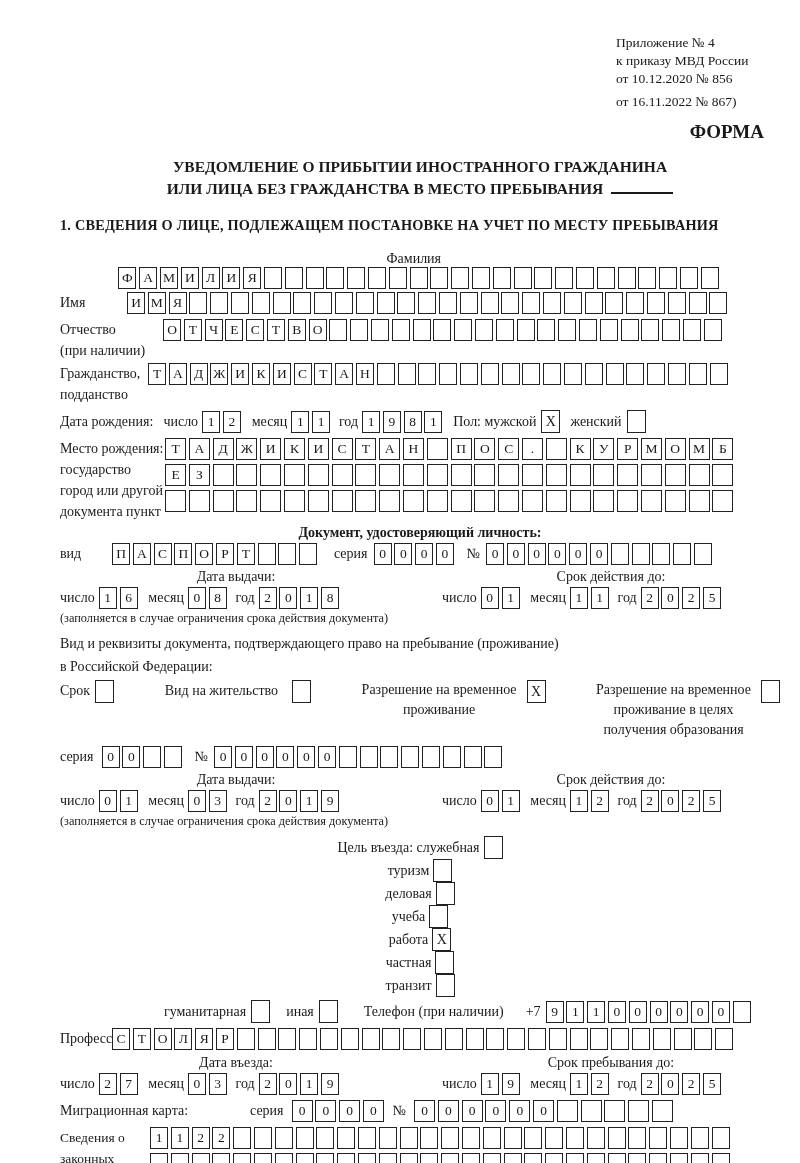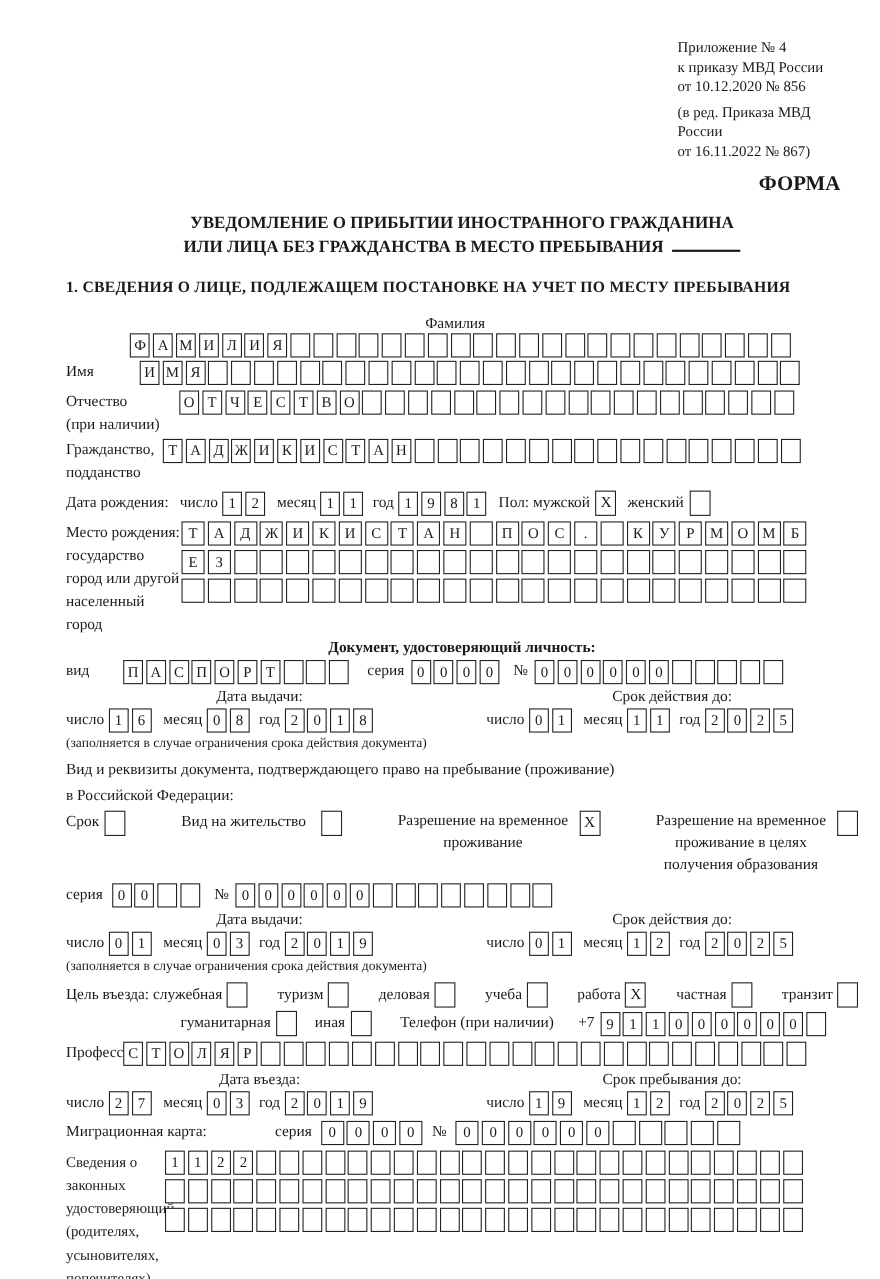--- a/index.html
+++ b/index.html
@@ -55,37 +55,36 @@
   .dhead{text-align:center;font-size:14px;margin-bottom:2px;}
   .dfields{display:flex;align-items:center;}
   .limit-note{font-size:12.3px;margin-top:2px;padding-right:2px;}
   .plain{font-size:14px;line-height:23px;}
   
   .cbrow{display:flex;align-items:flex-start;justify-content:space-between;margin-top:2px;}
   .cbitem{display:flex;align-items:flex-start;flex:0 0 auto;}
   .cbtext{font-size:14px;line-height:20px;text-align:center;margin-right:10px;}
   .cbtext.single{margin-right:5px;line-height:21px;}
   
-  .purpose{display:flex;align-items:center;justify-content:space-between;margin-top:7px;}
+  .purpose{display:flex;align-items:center;justify-content:space-between;margin-top:7px;flex-direction:column;}
   .pitem{display:flex;align-items:center;flex:0 0 auto;}
   .pitem .lab{margin-right:4px;}
   .purpose2{display:flex;align-items:center;margin-top:3px;margin-left:104px;}
   .reps-note{font-size:12.6px;margin-top:7px;margin-left:120px;}
 </style>
 </head>
 <body>
 
 <div class="page">
 
   <div class="annex">
     <div>Приложение № 4</div>
     <div>к приказу МВД России</div>
     <div>от 10.12.2020 № 856</div>
     <div class="annex-gap"></div>
-    <div>(в ред. Приказа МВД России</div>
     <div>от 16.11.2022 № 867)</div>
   </div>
 
   <div class="forma">ФОРМА</div>
 
   <div class="title">
     <div>УВЕДОМЛЕНИЕ О ПРИБЫТИИ ИНОСТРАННОГО ГРАЖДАНИНА</div>
     <div><span>ИЛИ ЛИЦА БЕЗ ГРАЖДАНСТВА В МЕСТО ПРЕБЫВАНИЯ</span><span class="title-blank"></span></div>
   </div>
 
@@ -263,21 +262,21 @@
     <span class="checkbox mr10">X</span>
     <span class="lab" style="margin-right:5px;">женский</span>
     <span class="checkbox"></span>
   </div>
 
   <div class="row-top mt5">
     <div class="lab-lines w-birthplace">
       <div>Место рождения:</div>
       <div>государство</div>
       <div>город или другой</div>
-      <div>населенный город</div>
+      <div>документа пункт</div>
     </div>
     <div class="stack">
       <div class="cells wide">
           <div class="cell">Т</div>
           <div class="cell">А</div>
           <div class="cell">Д</div>
           <div class="cell">Ж</div>
           <div class="cell">И</div>
           <div class="cell">К</div>
           <div class="cell">И</div>

